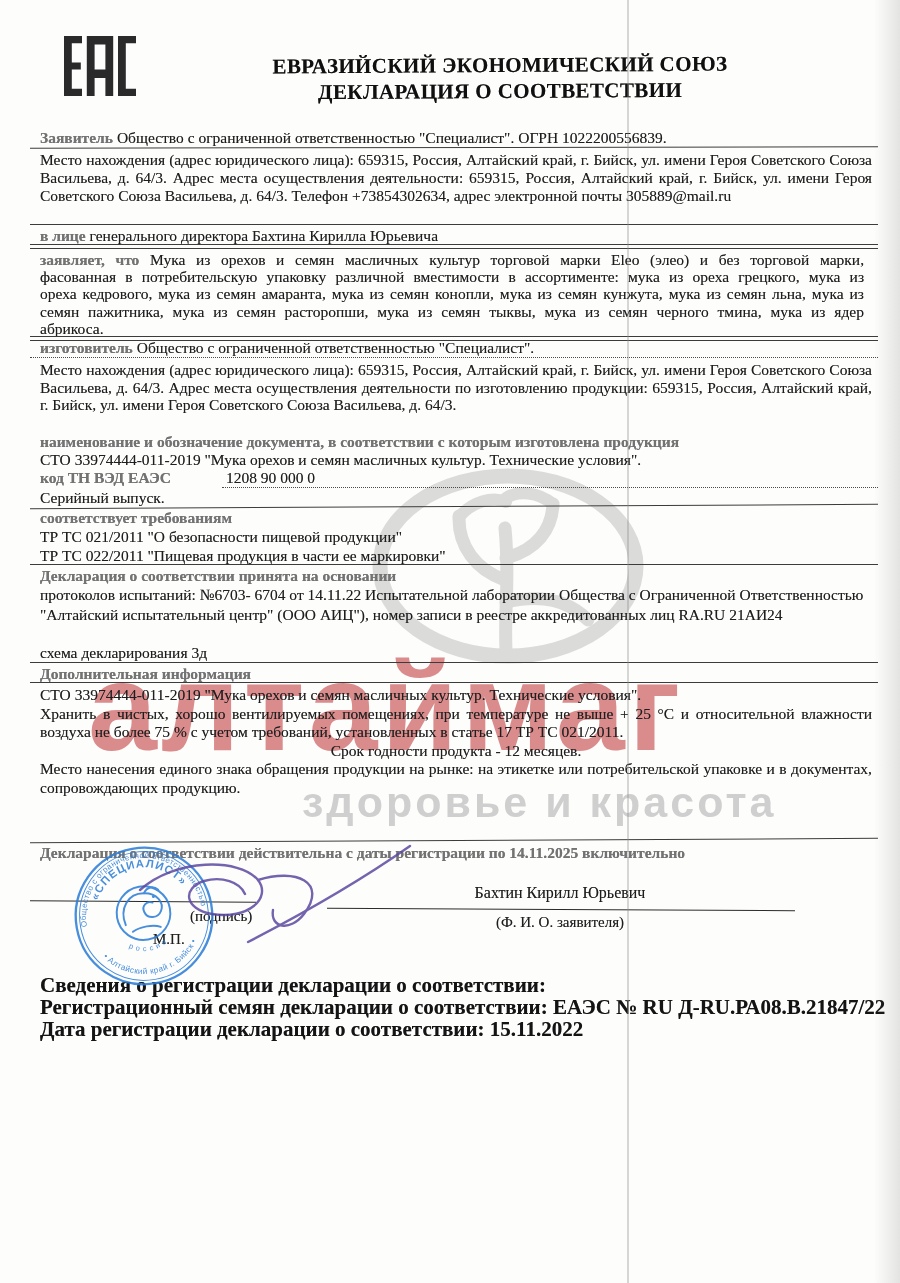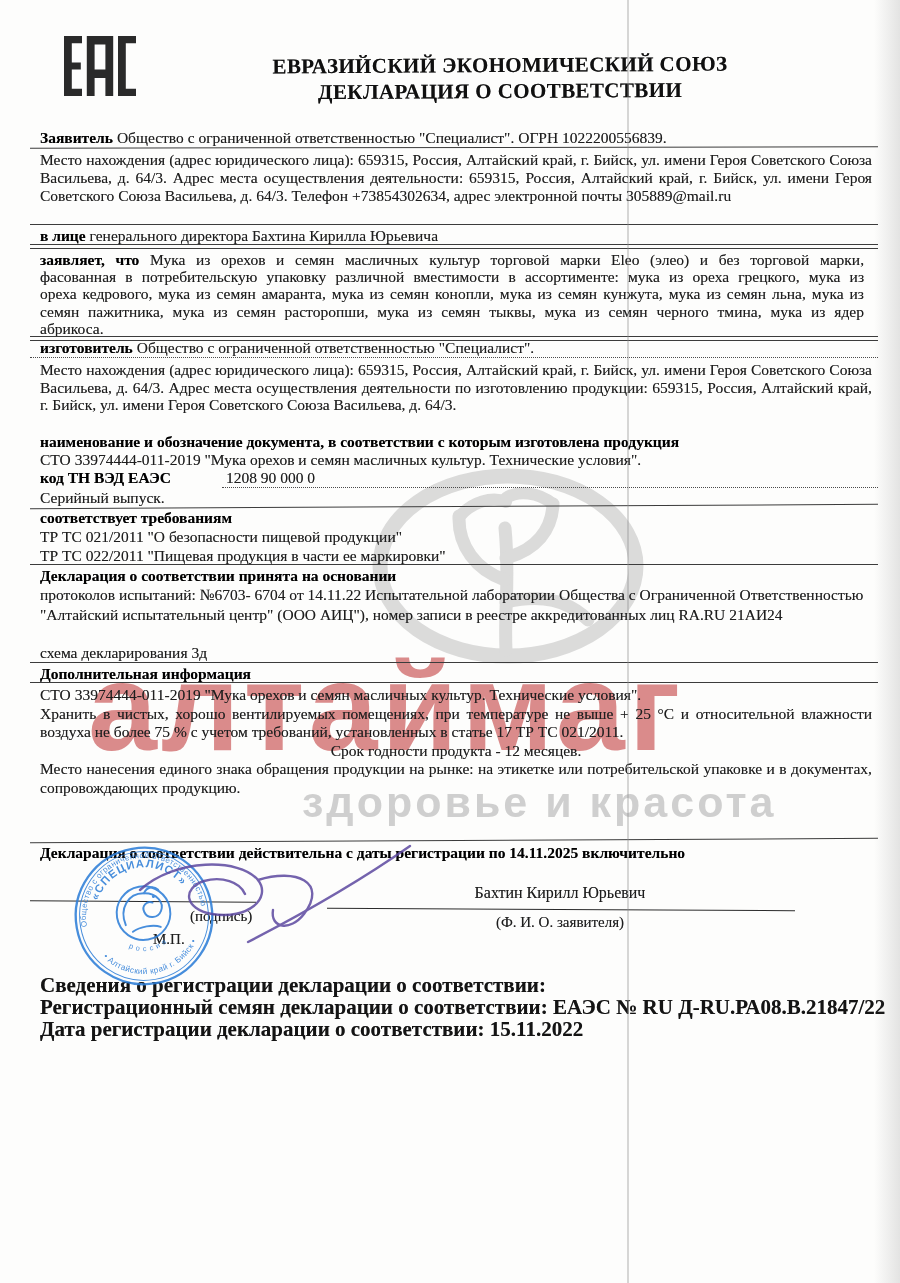--- a/index.html
+++ b/index.html
@@ -4,21 +4,21 @@
 <style>
   html,body{margin:0;padding:0;background:#ffffff;}
   #page{
     position:relative;width:900px;height:1283px;overflow:hidden;
     background:#fdfdfc;
     font-family:"Liberation Serif","DejaVu Serif",serif;
     color:#1e1e1e;
   }
   .abs{position:absolute;}
   .ink{text-shadow:0 0 .5px rgba(45,45,45,.55);}
-  .b{font-weight:bold;color:#000000;}
+  .b{font-weight:bold;color:#737373;}
   .row{font-size:15.5px;line-height:18px;white-space:nowrap;}
   .par{font-size:15.5px;text-align:justify;}
   
   .hr{position:absolute;left:30px;width:848px;border-top:1.6px solid #3c3c3c;height:0;}
   .hr.thin{border-top-width:1.2px;}
   .hr.dbl{border-top:1.4px solid #3c3c3c;border-bottom:1.4px solid #3c3c3c;height:2.5px;}
   .hr.dot{border-top:1.6px dotted #4a4a4a;}
   
   #title{left:170px;top:52px;width:660px;text-align:center;font-weight:bold;
          font-size:21px;line-height:26px;letter-spacing:.4px;color:#101010;

